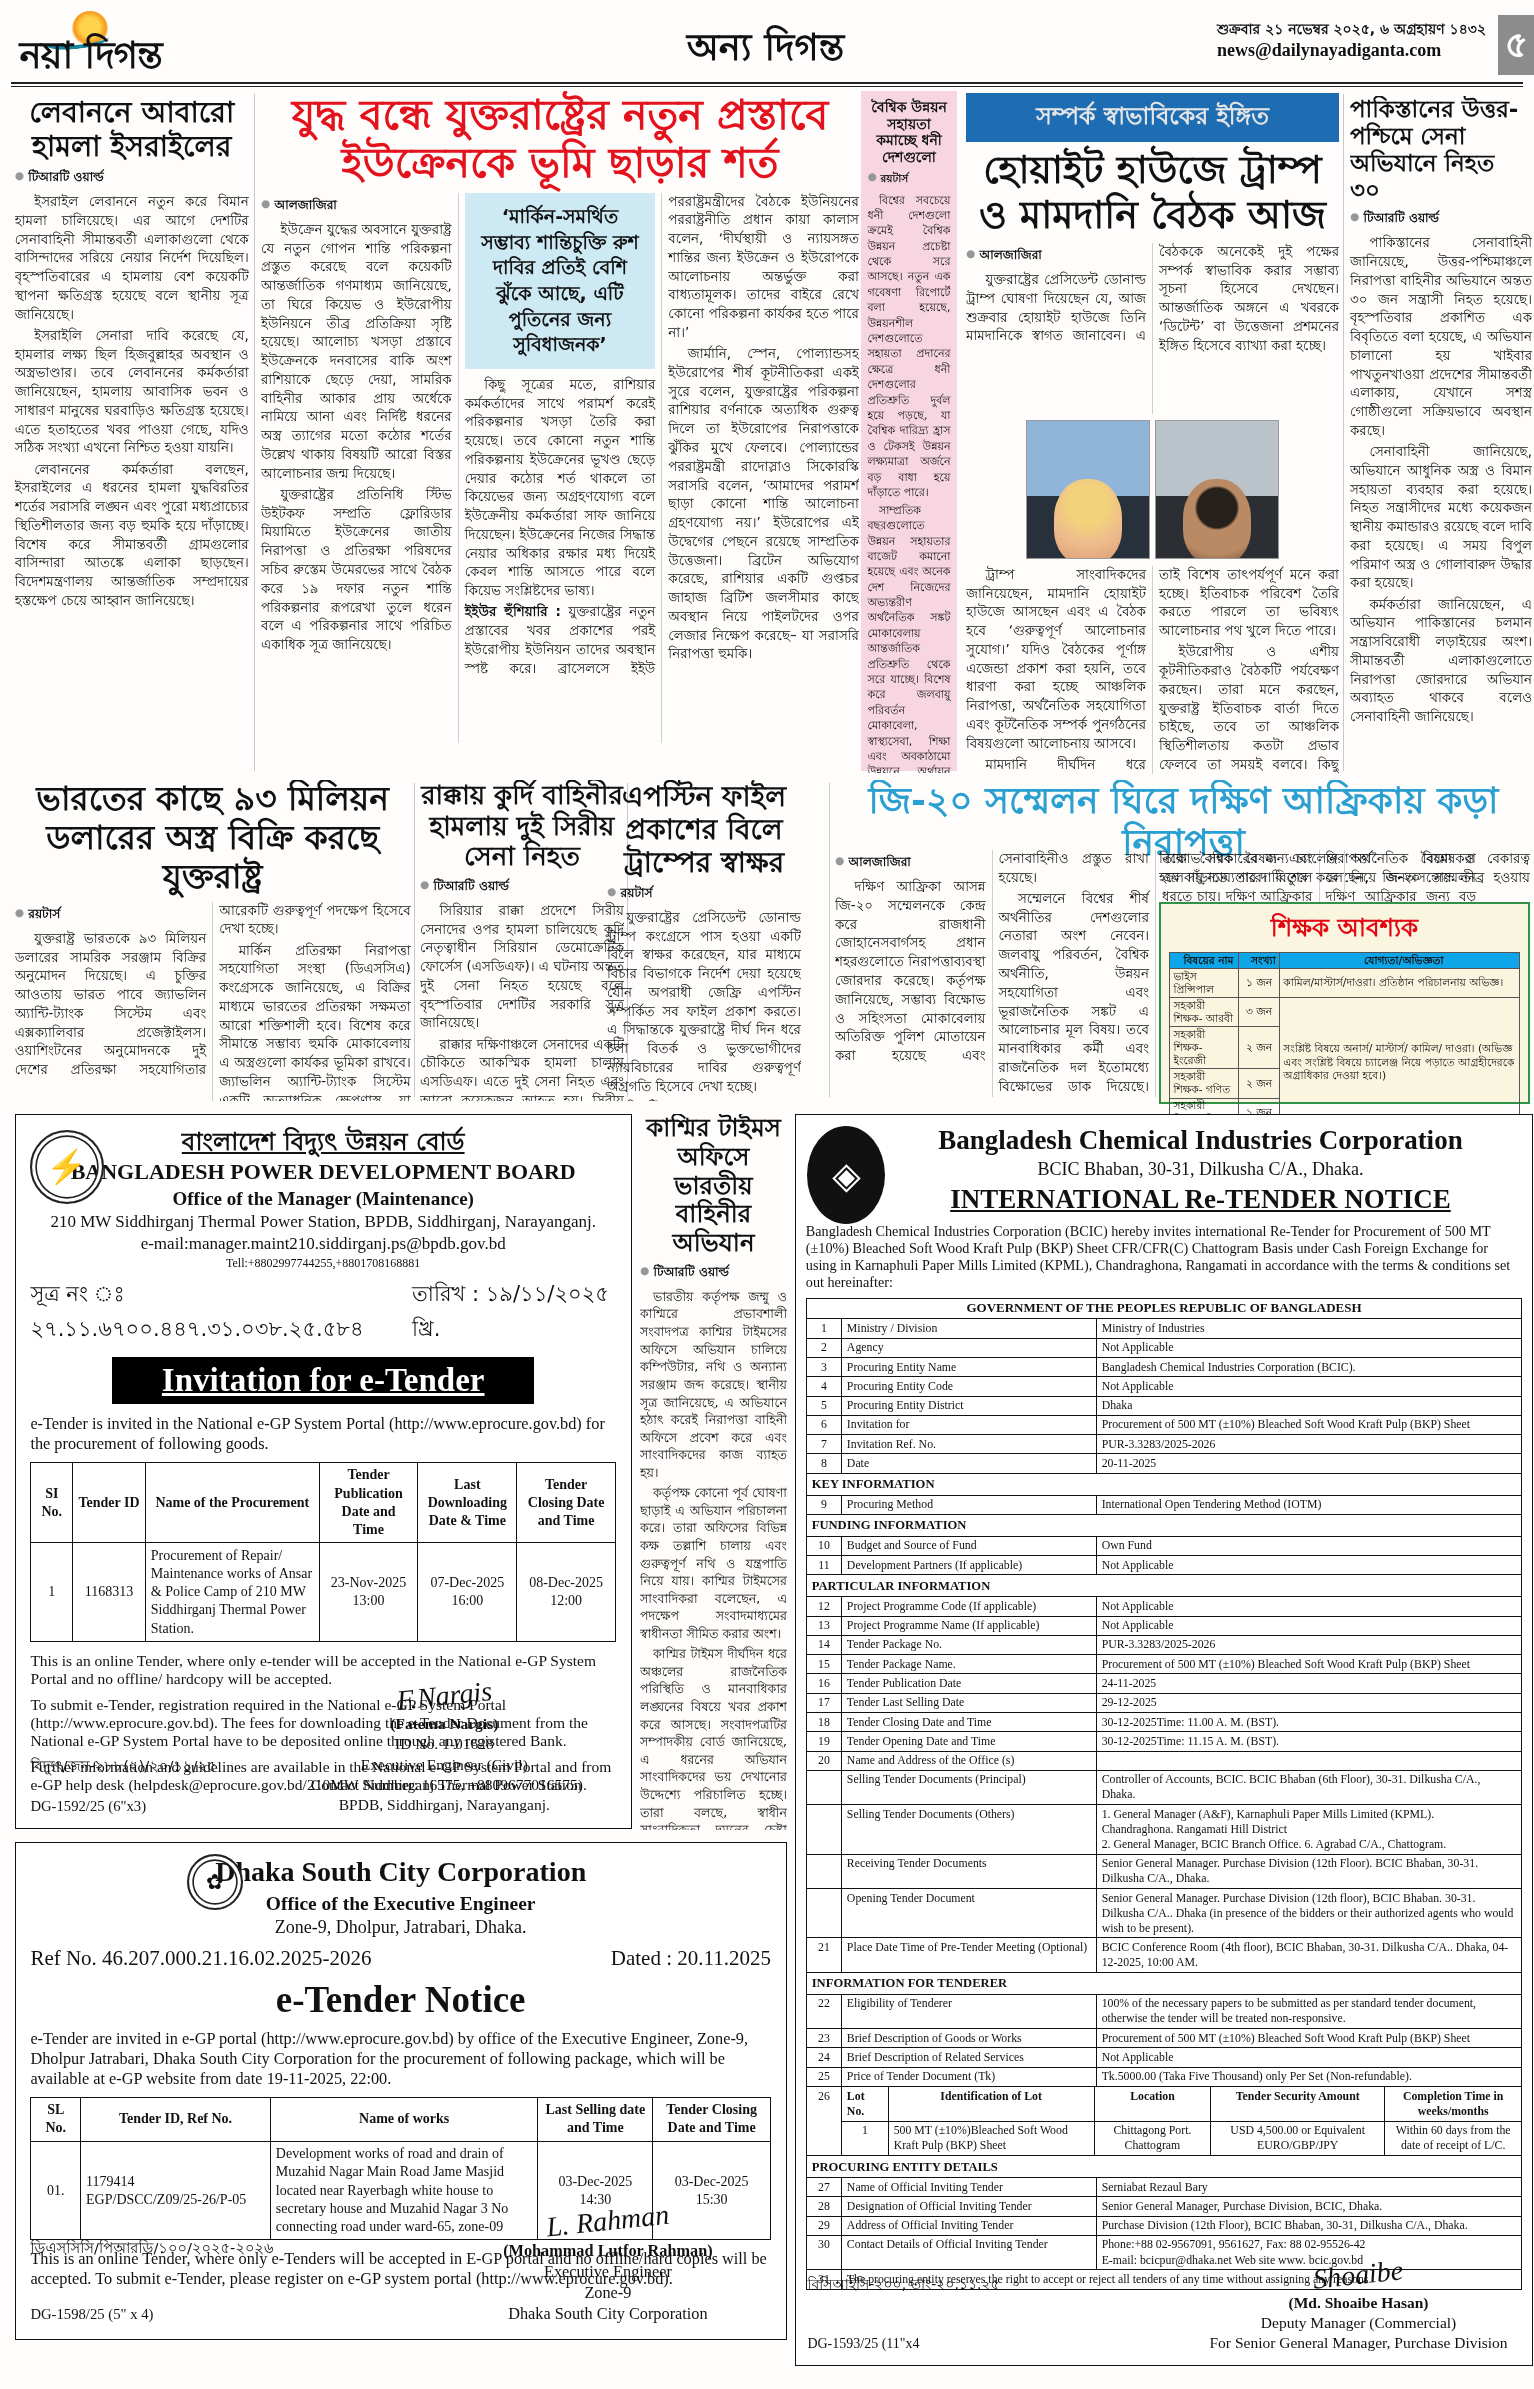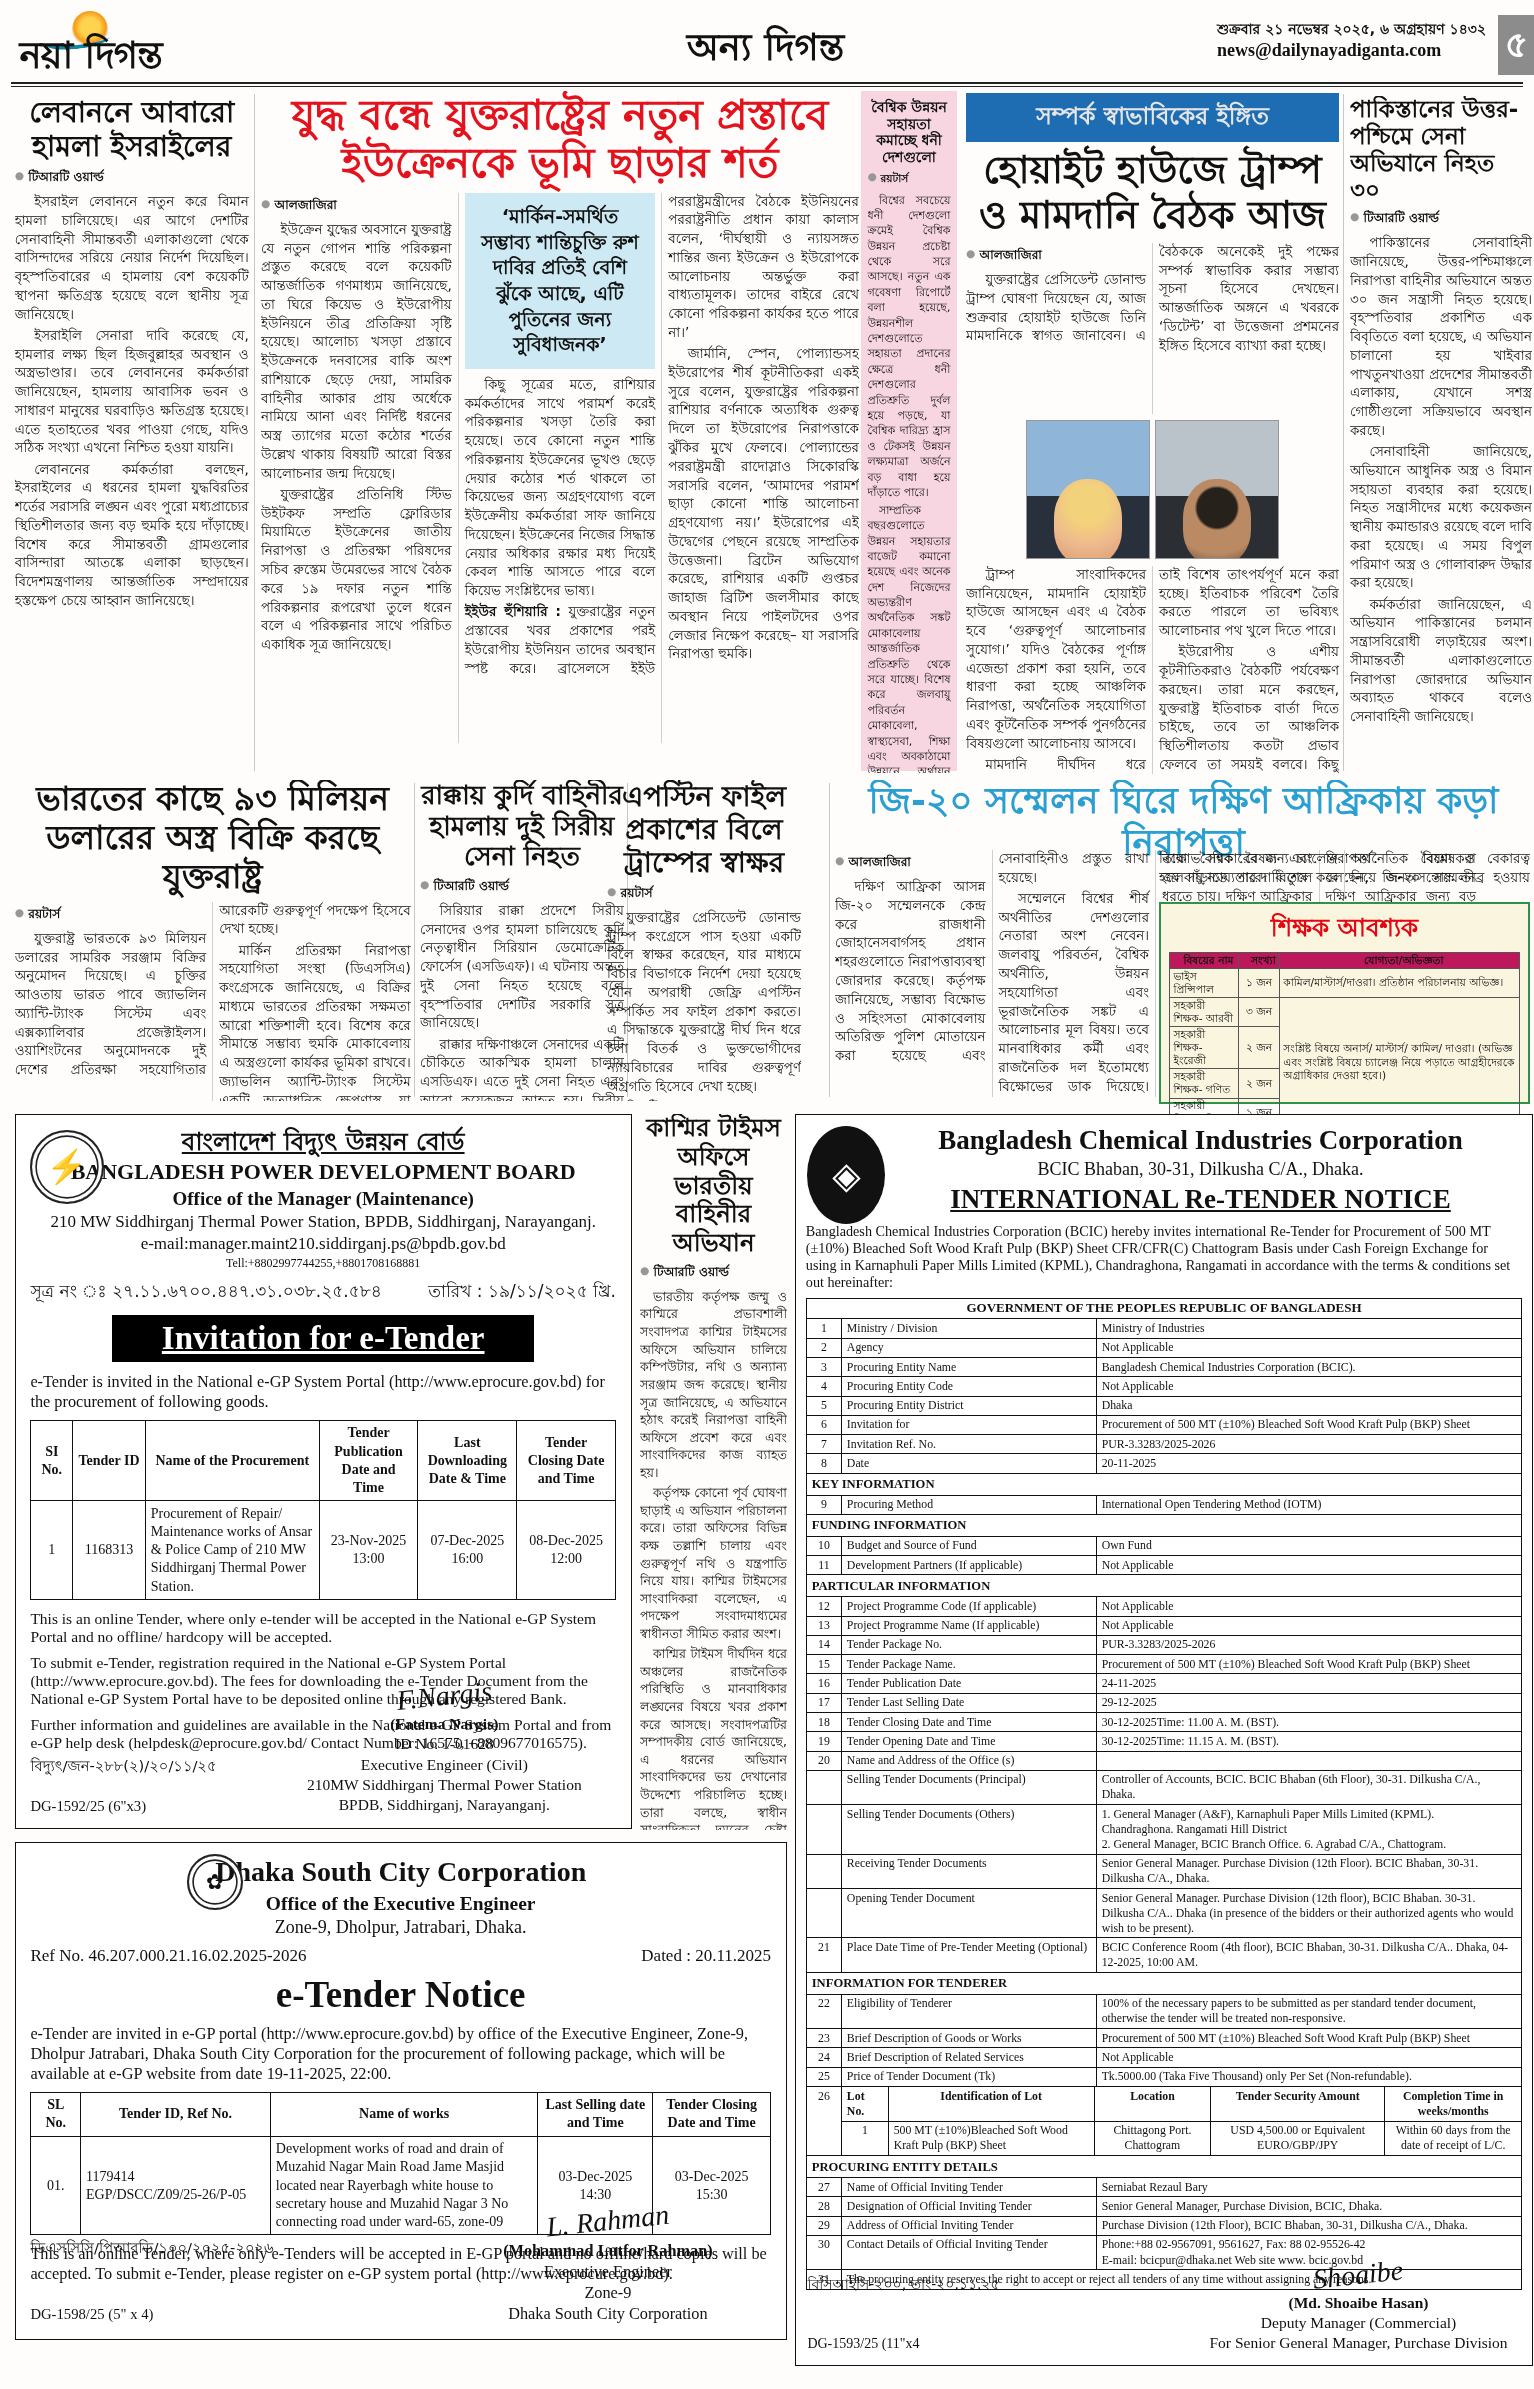--- a/index.html
+++ b/index.html
@@ -46,40 +46,40 @@
   .p-trump{background:linear-gradient(#8fb6d8 55%,#27303b 55%);}
   .p-trump .face{background:radial-gradient(circle at 50% 30%,#f3d27c 0 28%,#eeb98d 60%,#d79a6f);}
   .p-mamdani{background:linear-gradient(#b9c3c9 55%,#2b2f33 55%);}
   .p-mamdani .face{background:radial-gradient(circle at 50% 34%,#27211c 0 30%,#b98a63 34% 70%,#6d4a33);}
   
   #tad{position:absolute;left:1159px;top:902px;width:371px;height:202px;background:#faf5df;
     border:2.4px solid #2f9247;padding:4.9px 8.1px;box-sizing:border-box;}
   #tad h2{margin:0 0 3.3px;text-align:center;color:#e30613;font-size:24.4px;}
   #tad table{width:100%;border-collapse:collapse;font-size:10.6px;}
   #tad th,#tad td{border:0.8px solid #555;padding:0.8px 3.3px;line-height:1.25;}
-  #tad th{background:#be185d;padding-left:12px;}
+  #tad th{background:#0ea5e9;padding-left:12px;}
   #tad td.c{text-align:center;white-space:nowrap;}
   #tad .note{font-size:9.4px;margin:2.4px 0;line-height:1.3;}
   #tad .org{text-align:center;color:#1e7e34;font-size:21px;font-weight:bold;margin:1.6px 0 0;}
   #tad .addr{text-align:center;font-size:10.2px;font-weight:bold;}
   
   .tbox{position:absolute;border:1.6px solid #111;background:#fff;box-sizing:border-box;
     font-family:"Liberation Serif",serif;padding:11.4px 14.7px;}
   .tbox .bn{font-family:"DejaVu Sans",sans-serif;}
   .thead-c{text-align:center;line-height:1.3;}
   .ttable{width:100%;border-collapse:collapse;}
   .ttable th,.ttable td{border:0.8px solid #111;padding:3.3px 4.9px;font-size:14px;line-height:1.3;
     vertical-align:middle;}
   .ttable th{text-align:center;}
   .pre{white-space:pre-line;}
   .banner{background:#000;color:#fff;text-align:center;font-size:33px;font-weight:bold;
     width:72%;margin:9.8px auto;padding:4.9px 0;text-decoration:underline;}
   .sig{text-align:center;line-height:1.3;}
   .script{font-family:"Liberation Serif",serif;font-style:italic;font-size:28px;transform:rotate(-6deg);}
-  .refrow{display:flex;justify-content:space-between;font-size:17px;margin-top:6.5px;}
+  .refrow{display:flex;justify-content:space-between;font-size:21px;margin-top:6.5px;}
   .circle-logo{width:70px;height:70px;border:2.4px solid #222;border-radius:50%;display:flex;
     align-items:center;justify-content:center;font-size:33px;box-shadow:inset 0 0 0 3.3px #fff,inset 0 0 0 4.9px #222;}
   .oval-logo{width:78px;height:98px;background:#111;border-radius:50%;color:#fff;display:flex;
     align-items:center;justify-content:center;font-size:37px;}
   
   .bcic td{border:0.8px solid #111;font-size:11.8px;padding:1.6px 4.9px;line-height:1.28;vertical-align:top;}
   .bcic .no{width:24.4px;text-align:center;}
   .bcic .lbl{width:244px;}
   .bcic .sec{font-weight:bold;font-size:12.6px;border:0.8px solid #111;padding:2.4px 4.9px;}
   .bcic .gov{font-weight:bold;text-align:center;font-size:13px;}

